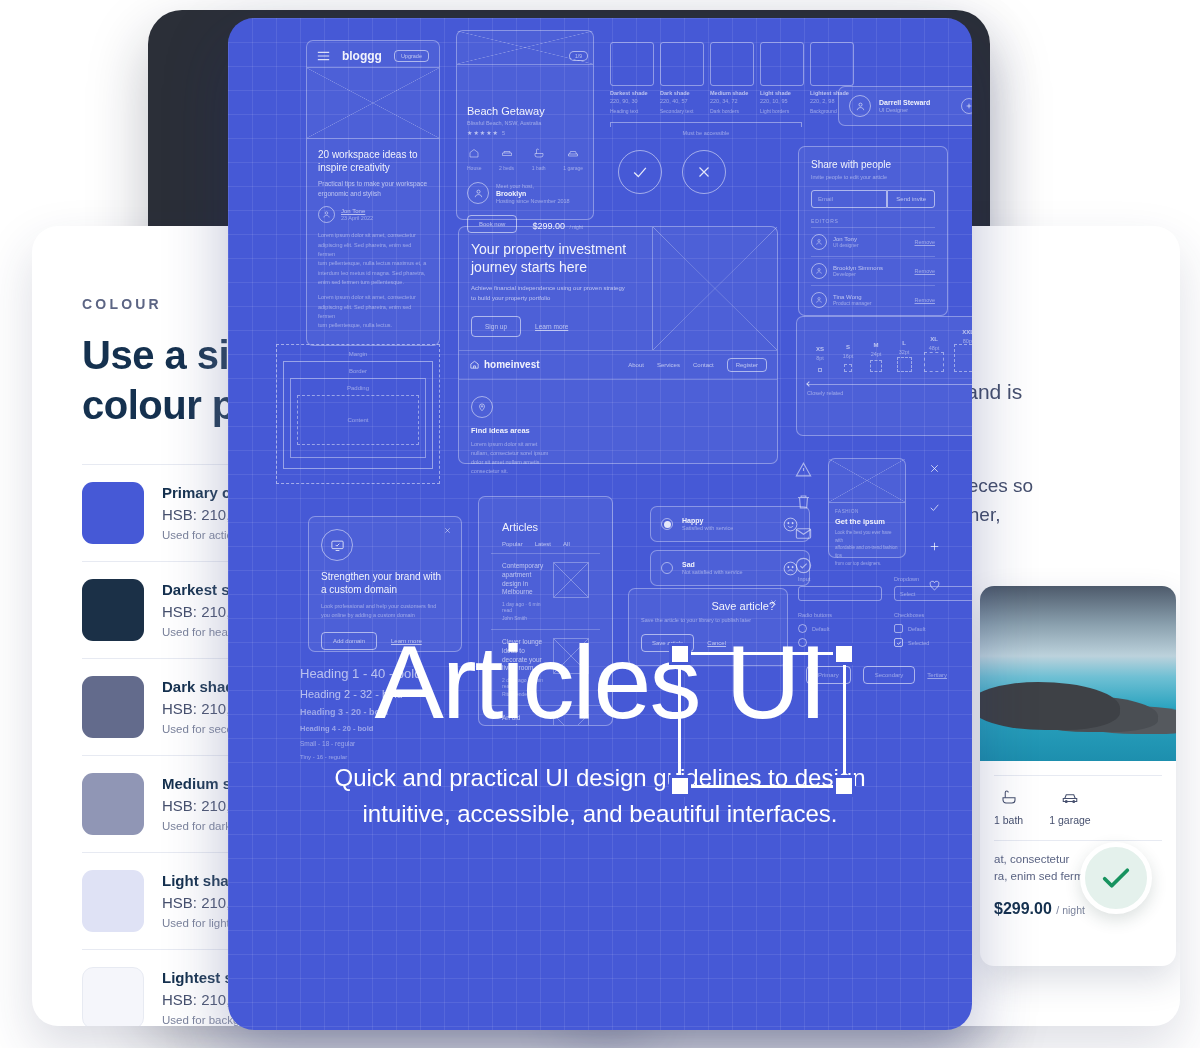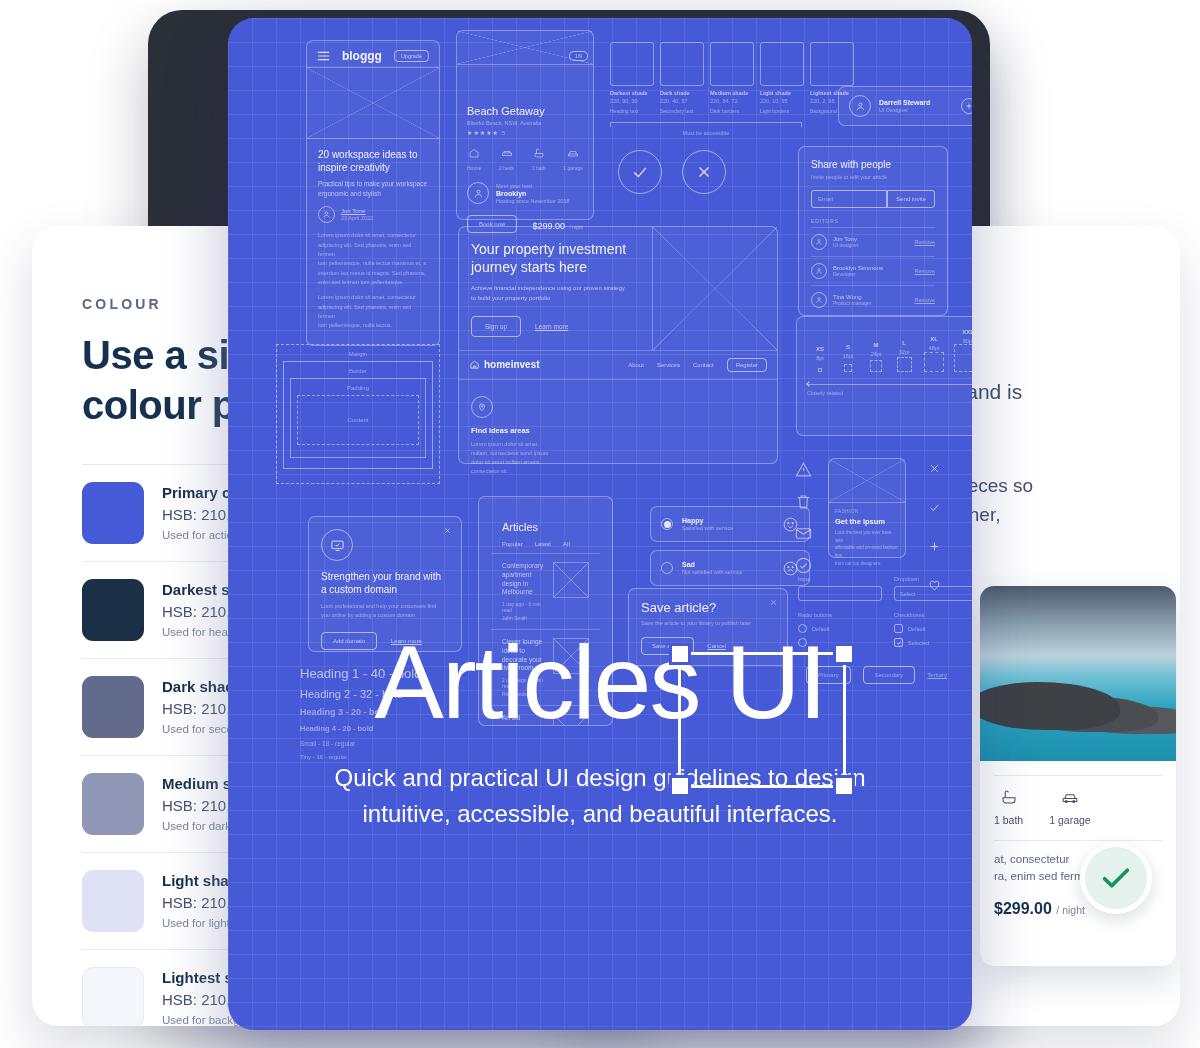--- a/index.html
+++ b/index.html
@@ -741,21 +741,21 @@
             <circle cx="9" cy="10" r=".9" fill="rgba(255,255,255,.6)"></circle>
             <circle cx="15" cy="10" r=".9" fill="rgba(255,255,255,.6)"></circle>
           </svg>
       </div>
     </div>
 
     <div class="card" style="left:400px;top:570px;width:160px;height:78px;padding:11px 12px;">
       <svg style="position:absolute;right:9px;top:9px;" width="9" height="9" viewBox="0 0 24 24" stroke="rgba(255,255,255,.6)" stroke-width="2" fill="none">
           <path d="M6 6l12 12M18 6L6 18"></path>
         </svg>
-      <div class="t" style="font-size:13px;">Save article?</div>
+      <div class="t" style="font-size:11px;text-align:right;">Save article?</div>
       <div class="t3" style="font-size:5.5px;margin-top:5px;">Save the article to your library to publish later</div>
       <div style="display:flex;align-items:center;gap:13px;margin-top:11px;">
         <span class="btn-o t2" style="font-size:6px;padding:5px 10px;">Save article</span>
         <span class="t2 ul" style="font-size:6px;">Cancel</span>
       </div>
     </div>
 
     <div style="position:absolute;left:570px;top:558px;width:180px;">
       <div style="display:flex;gap:12px;">
         <div style="flex:1;">

